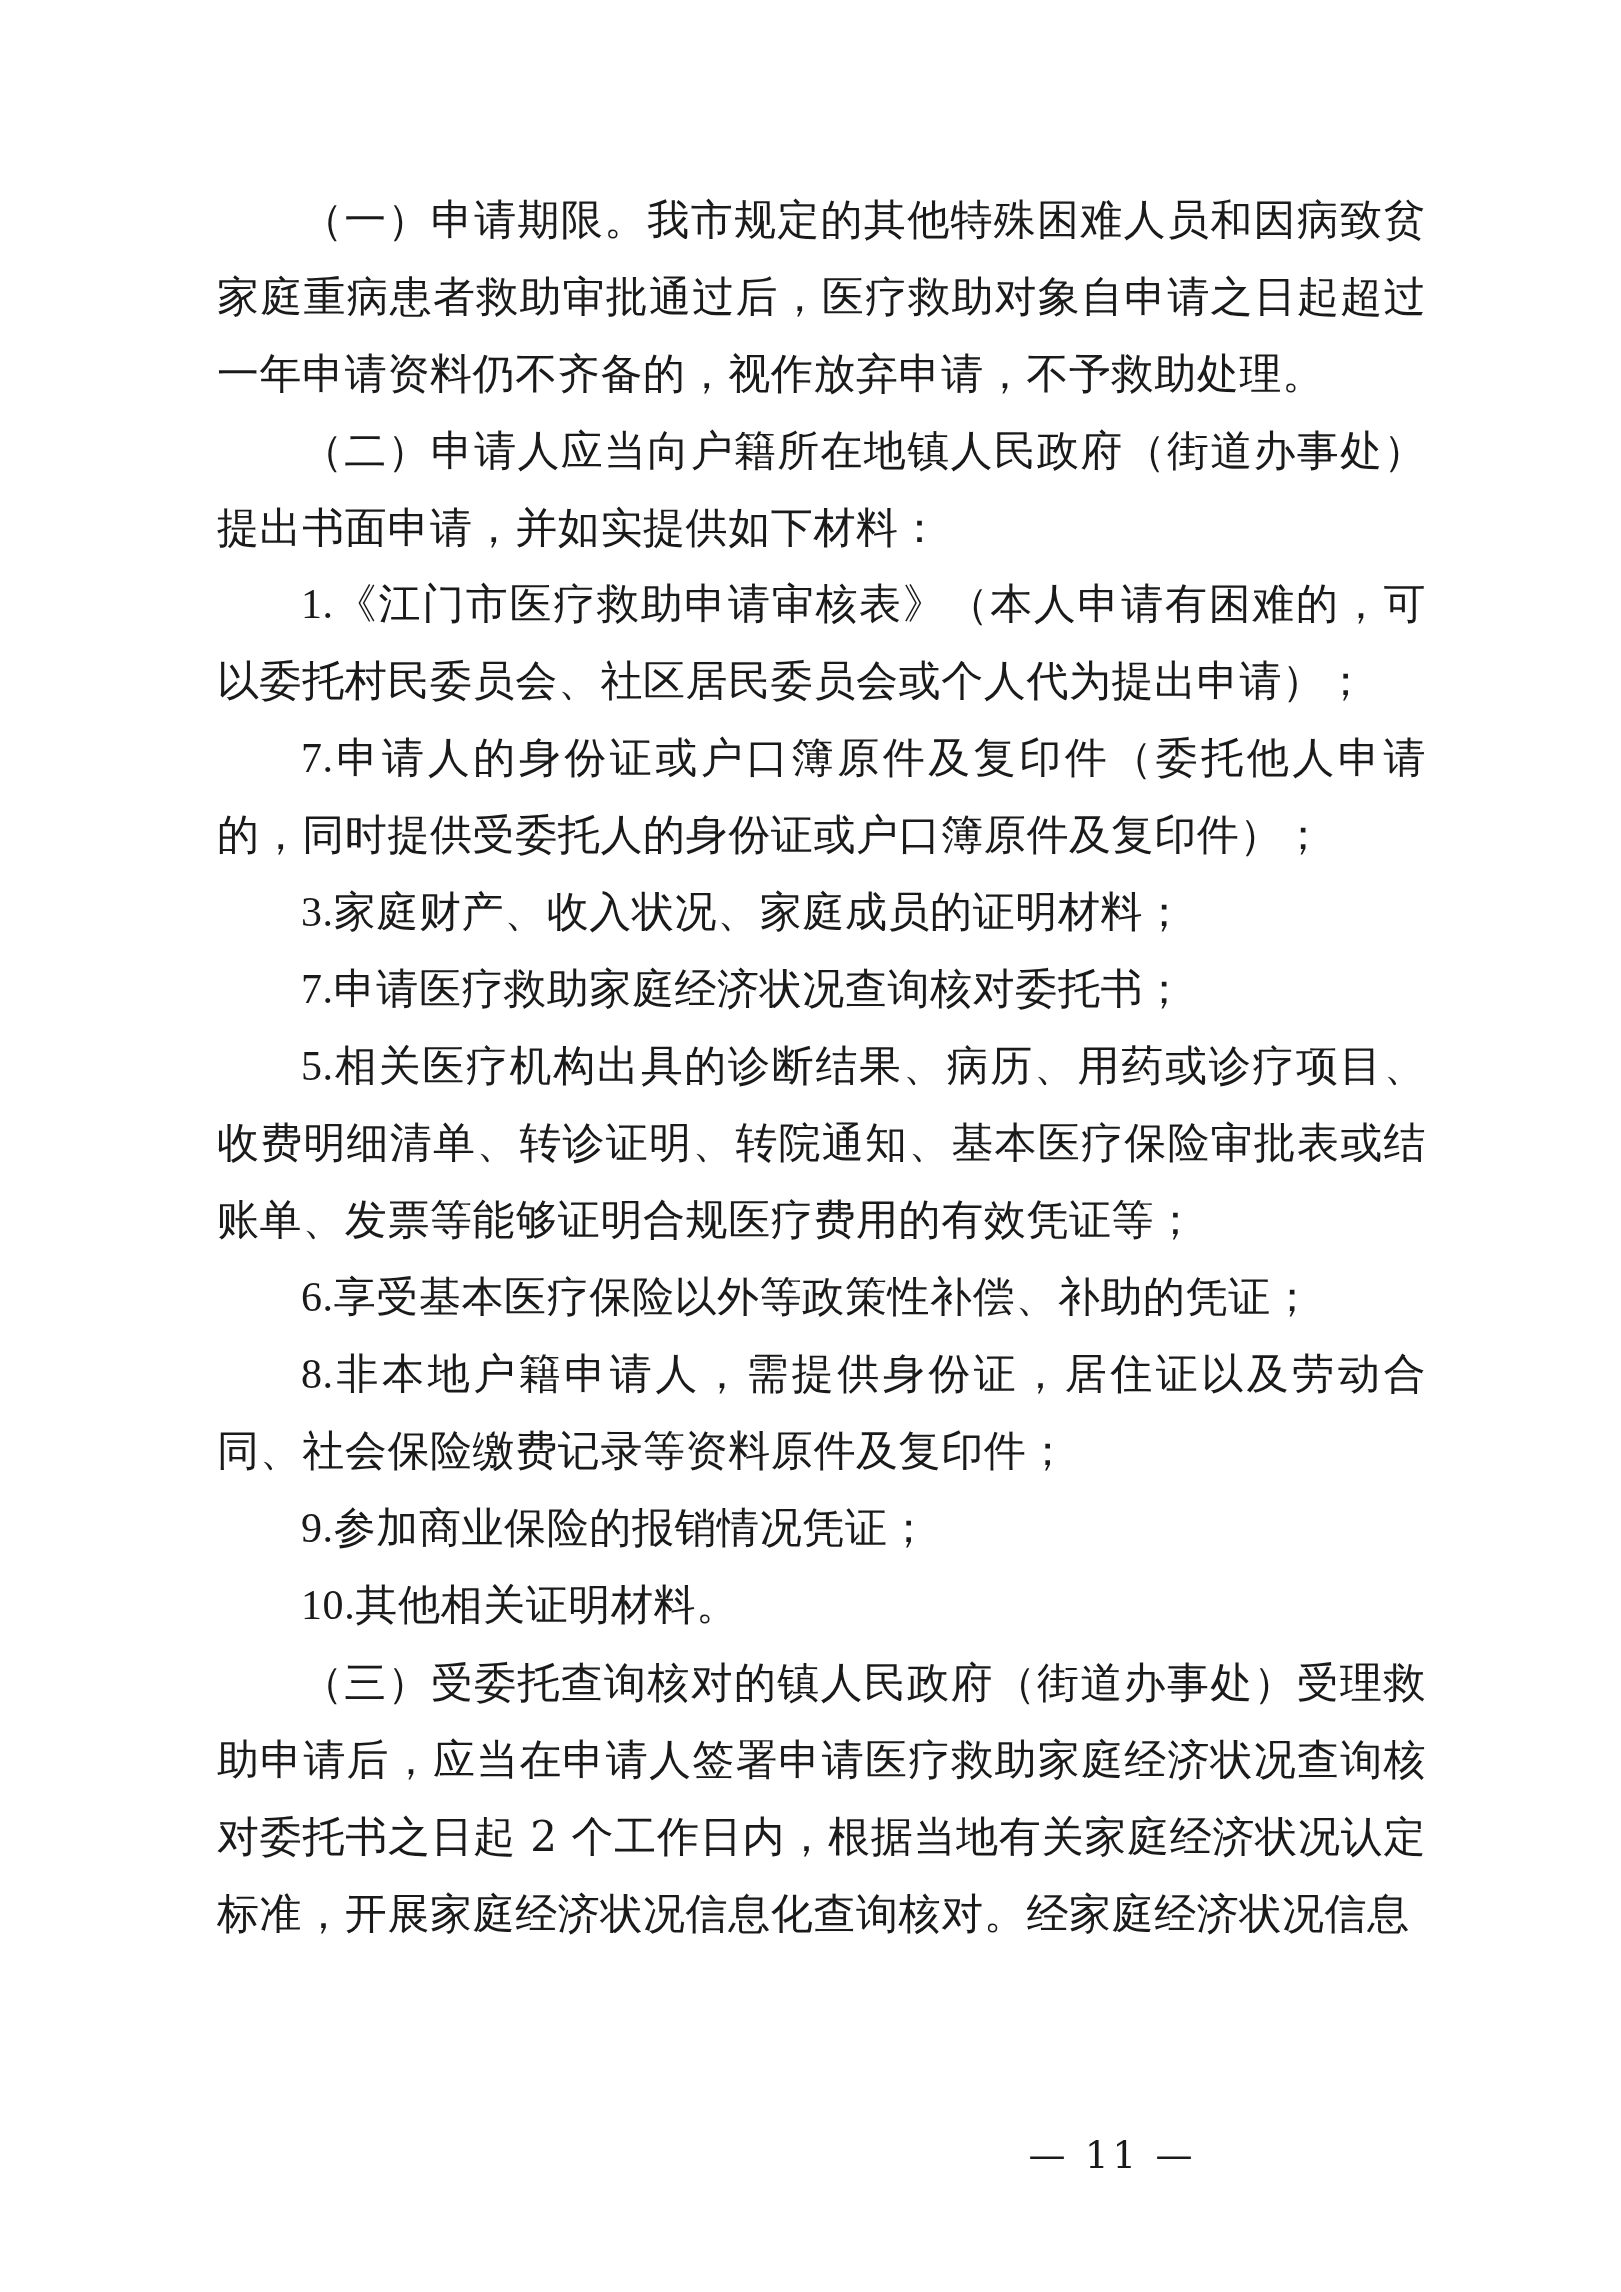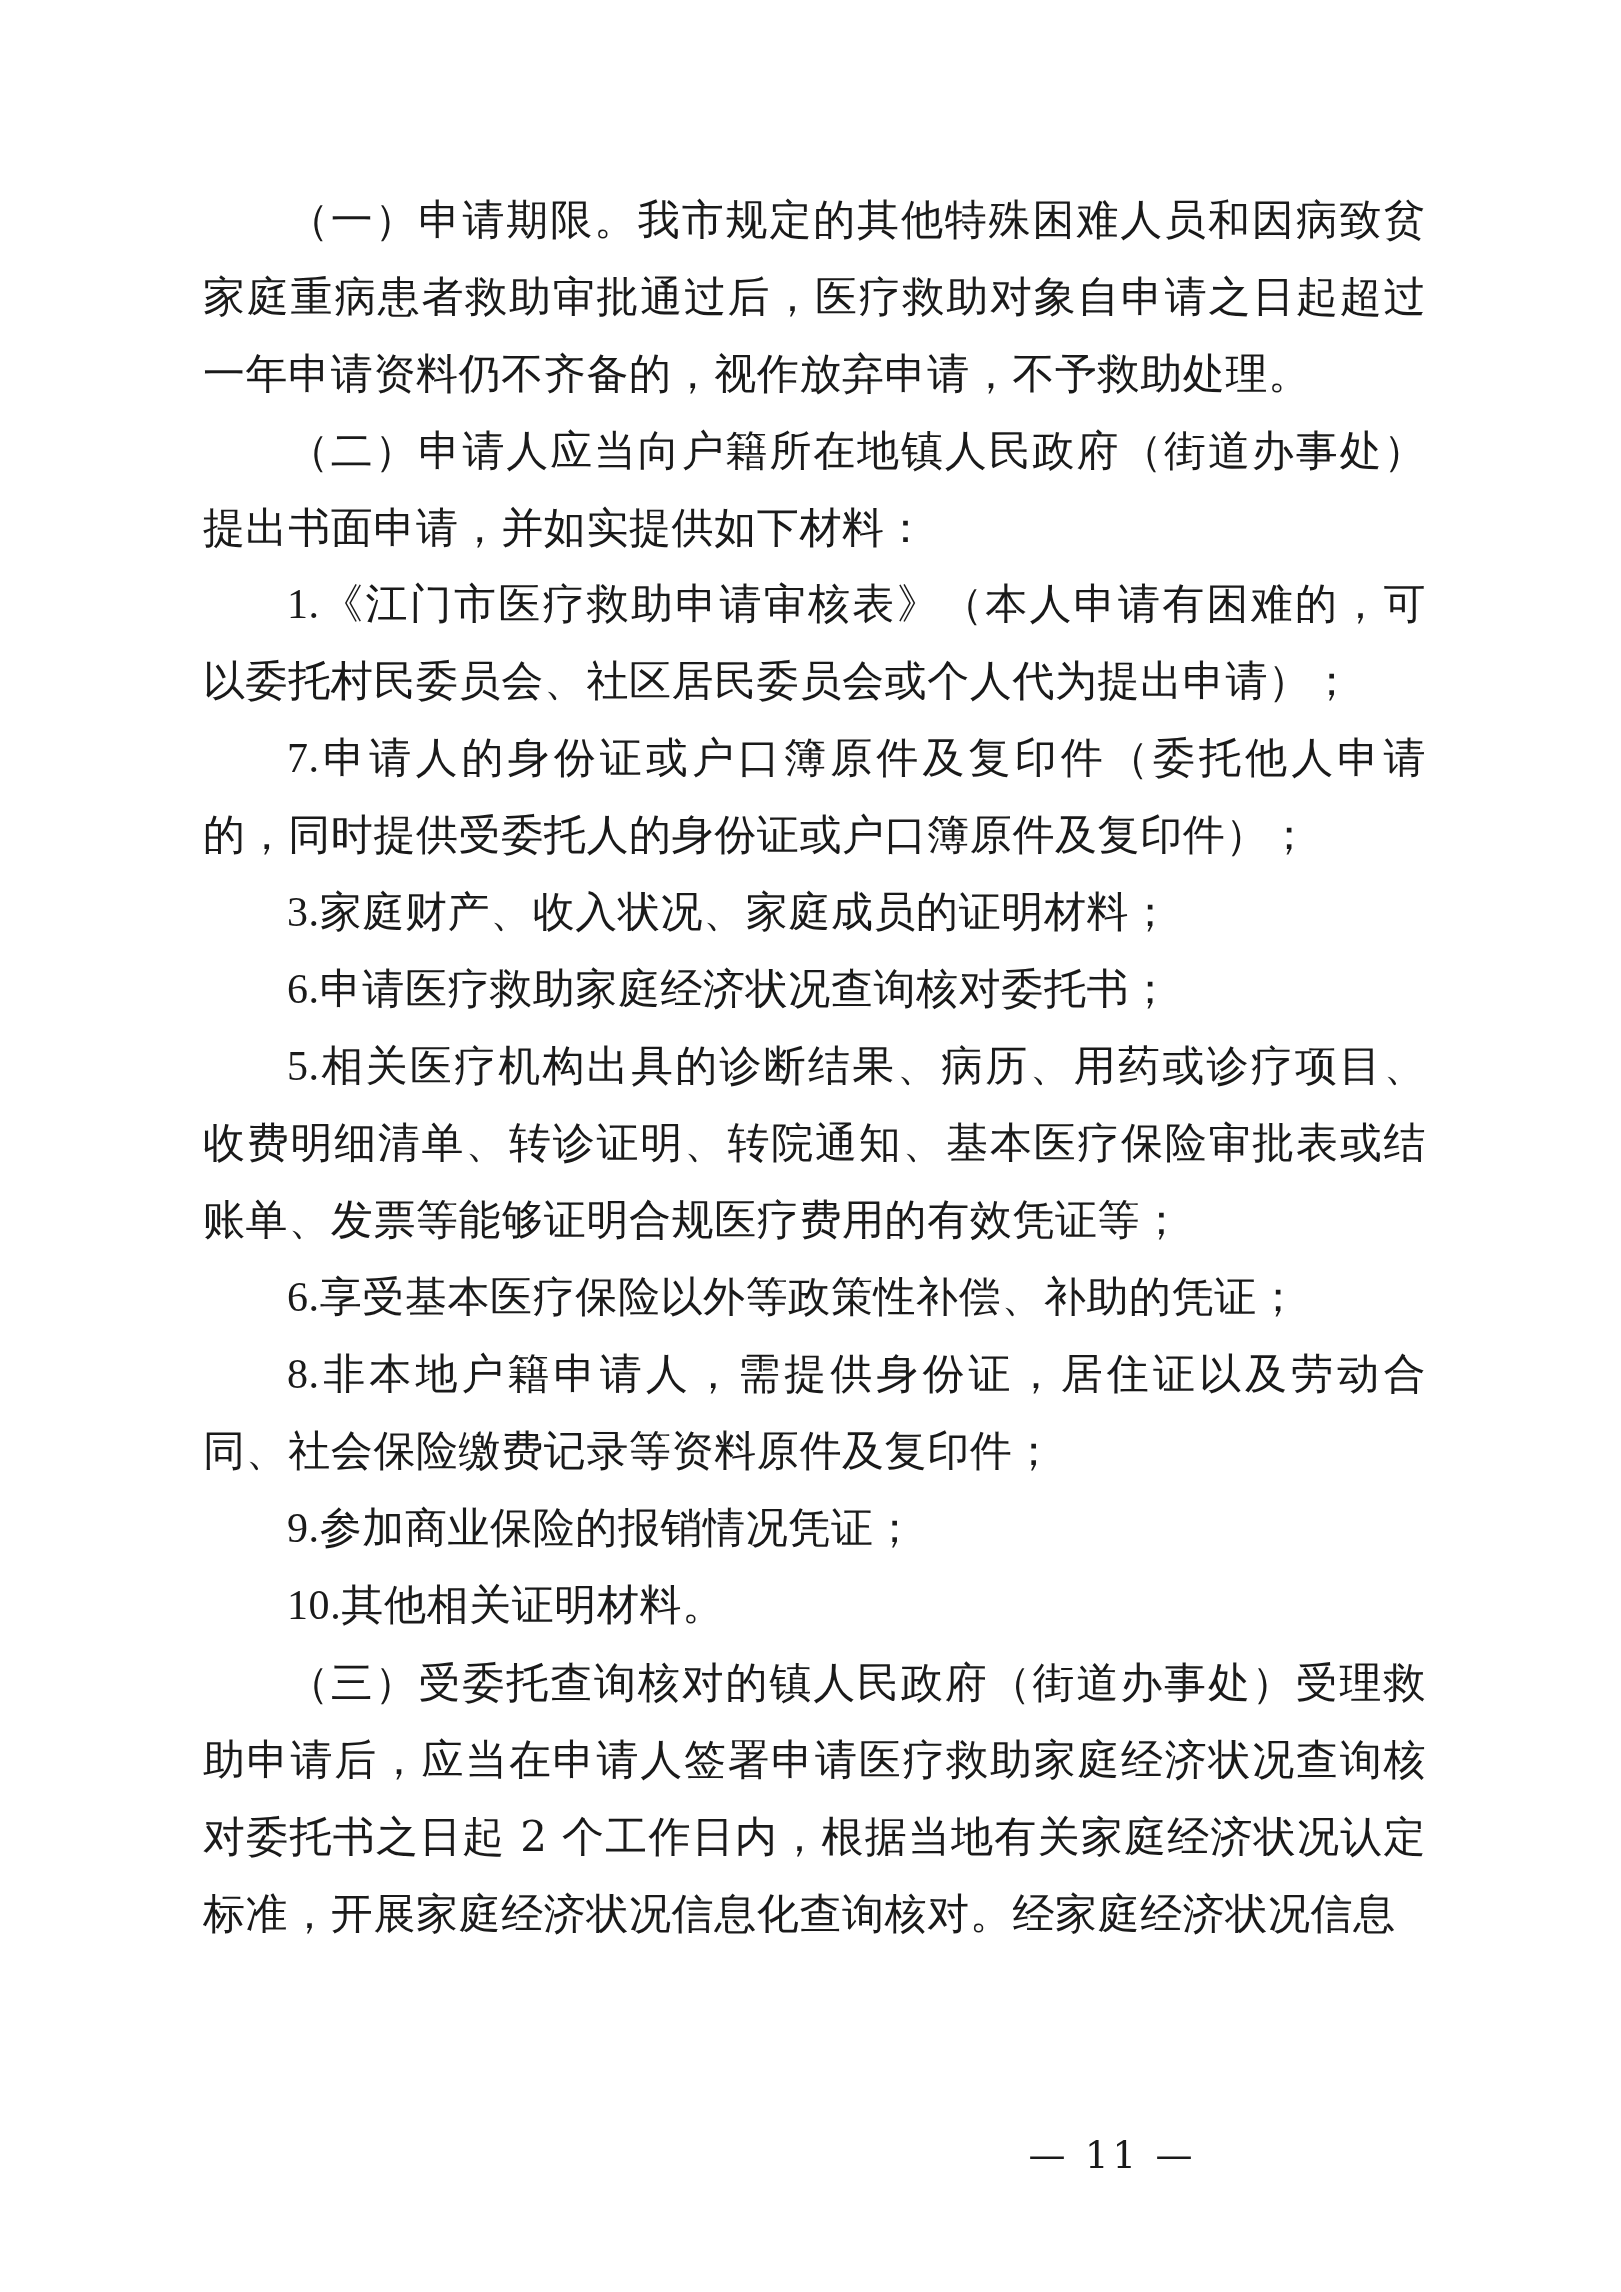--- a/index.html
+++ b/index.html
@@ -17,21 +17,21 @@
     color: #1a1a1a;
     overflow: hidden;
   }
   .content {
     position: absolute;
     left: 201px;
     top: 181px;
     width: 1225px;
   }
   p.body-para {
-    margin: 0 0 0 2px;
+    margin: 0 0 0 16px;
     font-size: 42px;
     line-height: 77px;
     text-align: justify;
     text-justify: inter-ideograph;
     letter-spacing: 0.6px;
     font-family: "DejaVu Serif", "Liberation Serif", serif;
     color: #1a1a1a;
   }
   p.indent2 {
     text-indent: 84px;
@@ -61,21 +61,21 @@
 <body>
 
 <div class="page">
 
   <div class="content">
     <p class="body-para indent2">（一）申请期限。我市规定的其他特殊困难人员和因病致贫家庭重病患者救助审批通过后，医疗救助对象自申请之日起超过一年申请资料仍不齐备的，视作放弃申请，不予救助处理。</p>
     <p class="body-para indent2">（二）申请人应当向户籍所在地镇人民政府（街道办事处）提出书面申请，并如实提供如下材料：</p>
     <p class="body-para indent-list">1.《江门市医疗救助申请审核表》（本人申请有困难的，可以委托村民委员会、社区居民委员会或个人代为提出申请）；</p>
     <p class="body-para indent-list">7.申请人的身份证或户口簿原件及复印件（委托他人申请的，同时提供受委托人的身份证或户口簿原件及复印件）；</p>
     <p class="body-para indent-list">3.家庭财产、收入状况、家庭成员的证明材料；</p>
-    <p class="body-para indent-list">6.申请医疗救助家庭经济状况查询核对委托书；</p>
+    <p class="body-para indent-list">7.申请医疗救助家庭经济状况查询核对委托书；</p>
     <p class="body-para indent-list">5.相关医疗机构出具的诊断结果、病历、用药或诊疗项目、收费明细清单、转诊证明、转院通知、基本医疗保险审批表或结账单、发票等能够证明合规医疗费用的有效凭证等；</p>
     <p class="body-para indent-list">6.享受基本医疗保险以外等政策性补偿、补助的凭证；</p>
     <p class="body-para indent-list">8.非本地户籍申请人，需提供身份证，居住证以及劳动合同、社会保险缴费记录等资料原件及复印件；</p>
     <p class="body-para indent-list">9.参加商业保险的报销情况凭证；</p>
     <p class="body-para indent-list">10.其他相关证明材料。</p>
     <p class="body-para indent2">（三）受委托查询核对的镇人民政府（街道办事处）受理救助申请后，应当在申请人签署申请医疗救助家庭经济状况查询核对委托书之日起 2 个工作日内，根据当地有关家庭经济状况认定标准，开展家庭经济状况信息化查询核对。经家庭经济状况信息</p>
   </div>
 
   <div class="page-number">
     <span class="page-number-inner">— 11 —</span>

